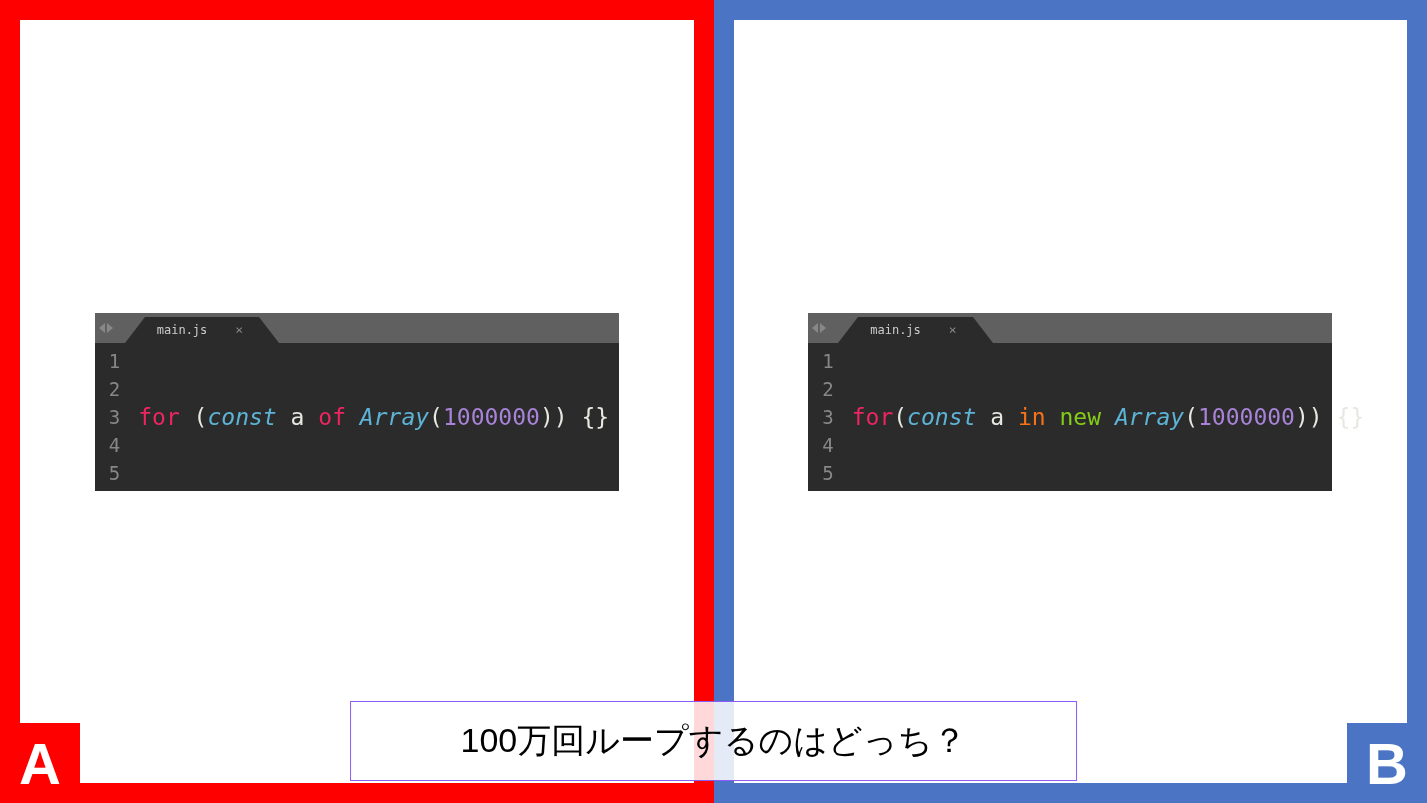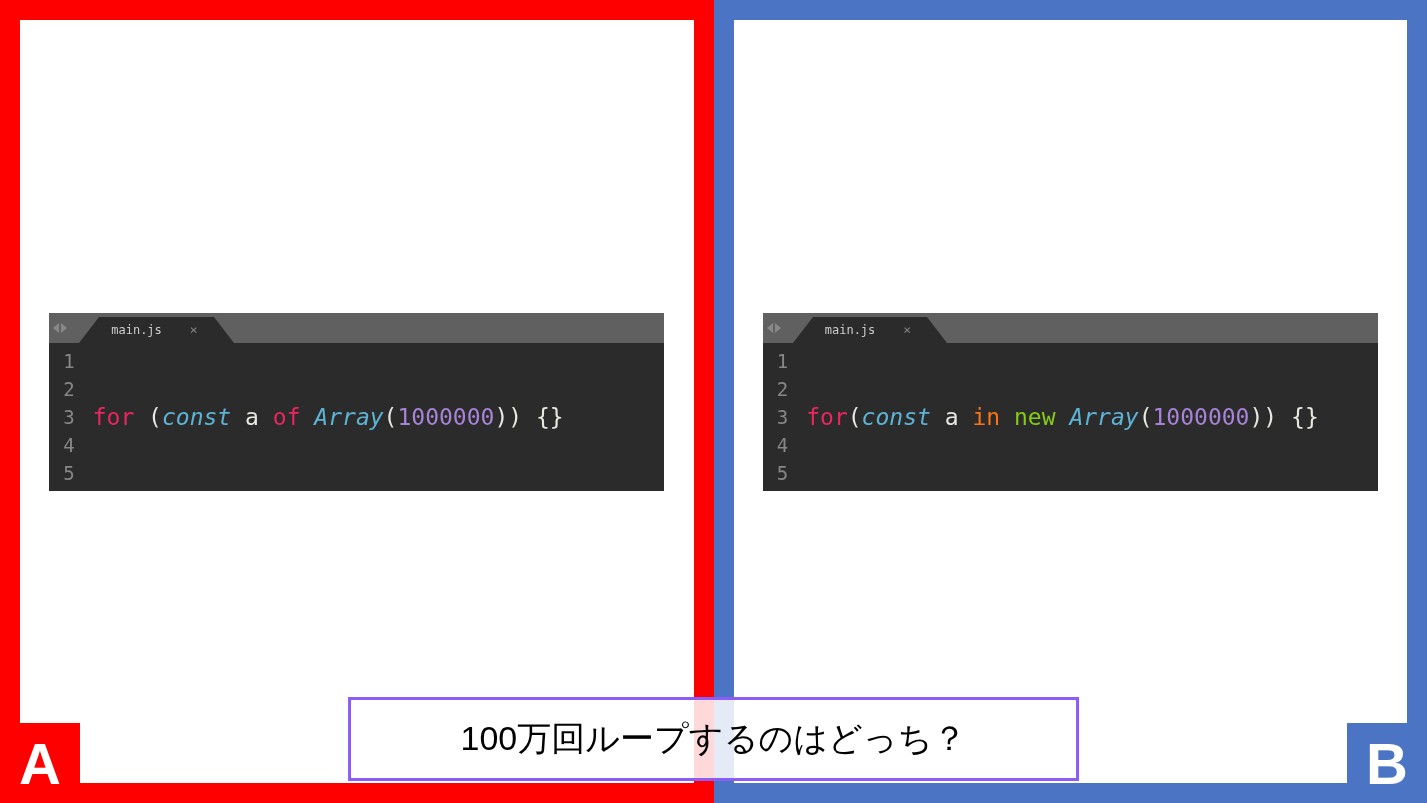--- a/index.html
+++ b/index.html
@@ -1,21 +1,21 @@
 <!DOCTYPE html>
 <html><head>
 <meta charset="utf-8">
 <style>
 *{margin:0;padding:0;box-sizing:border-box}
 body{width:1427px;height:803px;background:#fff;font-family:sans-serif;overflow:hidden;position:relative}
 .container{display:flex;width:100%;height:100%}
 .panel{flex:1;position:relative;display:flex;align-items:center;justify-content:center}
 .panel-a{border:20px solid #ff0000}
 .panel-b{border:20px solid #4b75c4}
-.editor{width:615px;background:#2b2b2b;font-family:"Consolas","Monaco",monospace}
+.editor{width:524px;background:#2b2b2b;font-family:"Consolas","Monaco",monospace}
 .tab-bar{height:30px;background:#606060;display:flex;align-items:flex-end;position:relative}
 .nav-arrows{display:flex;align-items:center;padding:0 4px;color:#aaa;font-size:11px;height:100%;gap:2px}
 .arrow{width:0;height:0;display:inline-block}
 .arrow-left{border-top:5px solid transparent;border-bottom:5px solid transparent;border-right:6px solid #888}
 .arrow-right{border-top:5px solid transparent;border-bottom:5px solid transparent;border-left:6px solid #888}
 .tab{background:#2b2b2b;color:#ccc;font-size:12px;padding:5px 16px 5px 12px;display:flex;align-items:center;gap:28px;position:relative;margin-left:28px;height:26px}
 .tab::before{content:"";position:absolute;left:-20px;top:0;width:0;height:0;border-bottom:26px solid #2b2b2b;border-left:20px solid transparent}
 .tab::after{content:"";position:absolute;right:-20px;top:0;width:0;height:0;border-bottom:26px solid #2b2b2b;border-right:20px solid transparent}
 .tab-close{color:#888;font-size:13px}
 .code-area{display:flex;padding:4px 0}
@@ -26,21 +26,21 @@
 .kw-const{color:#5db3d6;font-style:italic}
 .kw-of{color:#ed2560}
 .kw-in{color:#f97316}
 .kw-new{color:#84cc16}
 .class{color:#5db3d6;font-style:italic}
 .ident{color:#e8e8e2}
 .punct{color:#e8e8e2}
 .num{color:#a883d8}
 .label-a{position:absolute;left:0;bottom:0;width:80px;height:80px;background:#ff0000;color:#fff;display:flex;align-items:center;justify-content:center;font-size:58px;font-weight:900;font-family:Arial,sans-serif;z-index:5}
 .label-b{position:absolute;right:0;bottom:0;width:80px;height:80px;background:#4b75c4;color:#fff;display:flex;align-items:center;justify-content:center;font-size:58px;font-weight:900;font-family:Arial,sans-serif;z-index:5}
-.question{position:absolute;bottom:22px;left:50%;transform:translateX(-50%);background:rgba(255,255,255,0.85);border:3px solid #8b5cf6;padding:16px 110px;font-size:34px;color:#000;z-index:10;white-space:nowrap}
+.question{position:absolute;bottom:22px;left:50%;transform:translateX(-50%);background:rgba(255,255,255,0.85);border:1px solid #8b5cf6;padding:16px 110px;font-size:34px;color:#000;z-index:10;white-space:nowrap}
 </style>
 </head>
 <body>
 
 <div class="container">
 
   <div class="panel panel-a">
     <div class="editor">
       <div class="tab-bar">
         <div class="nav-arrows">

